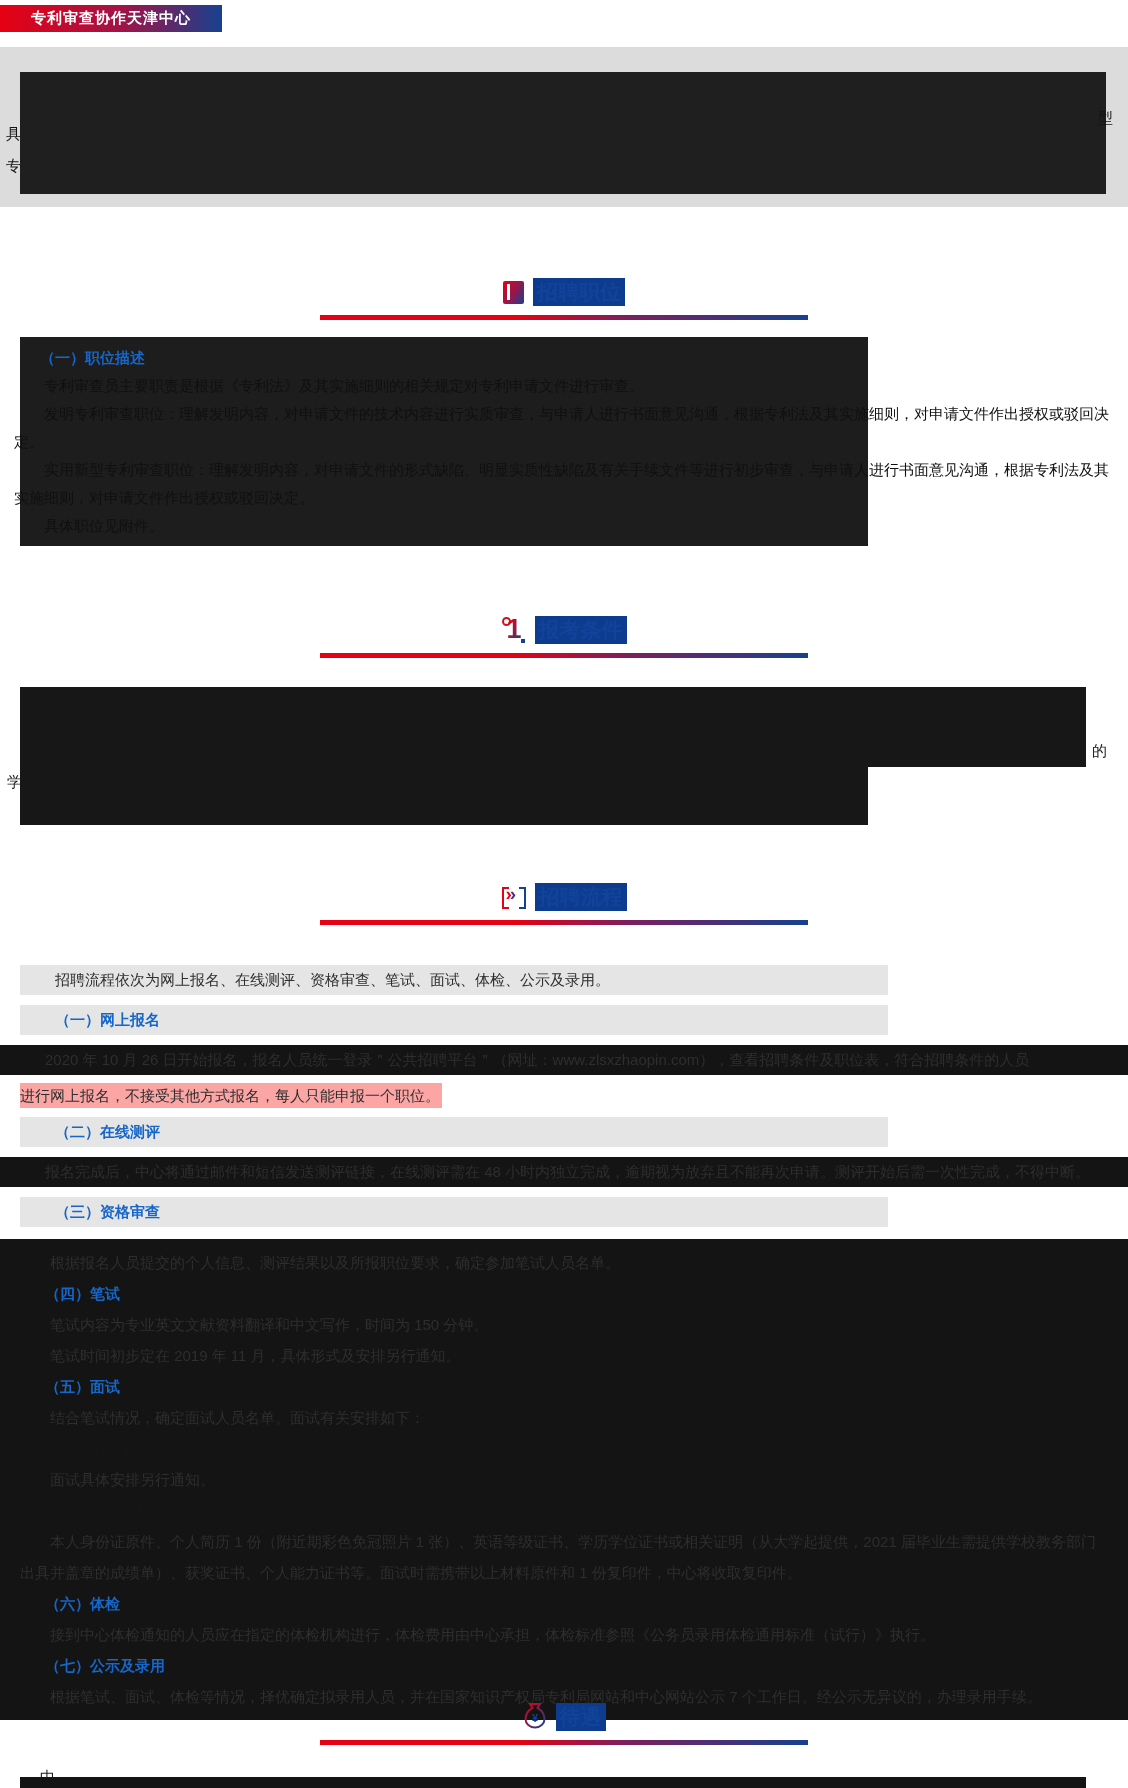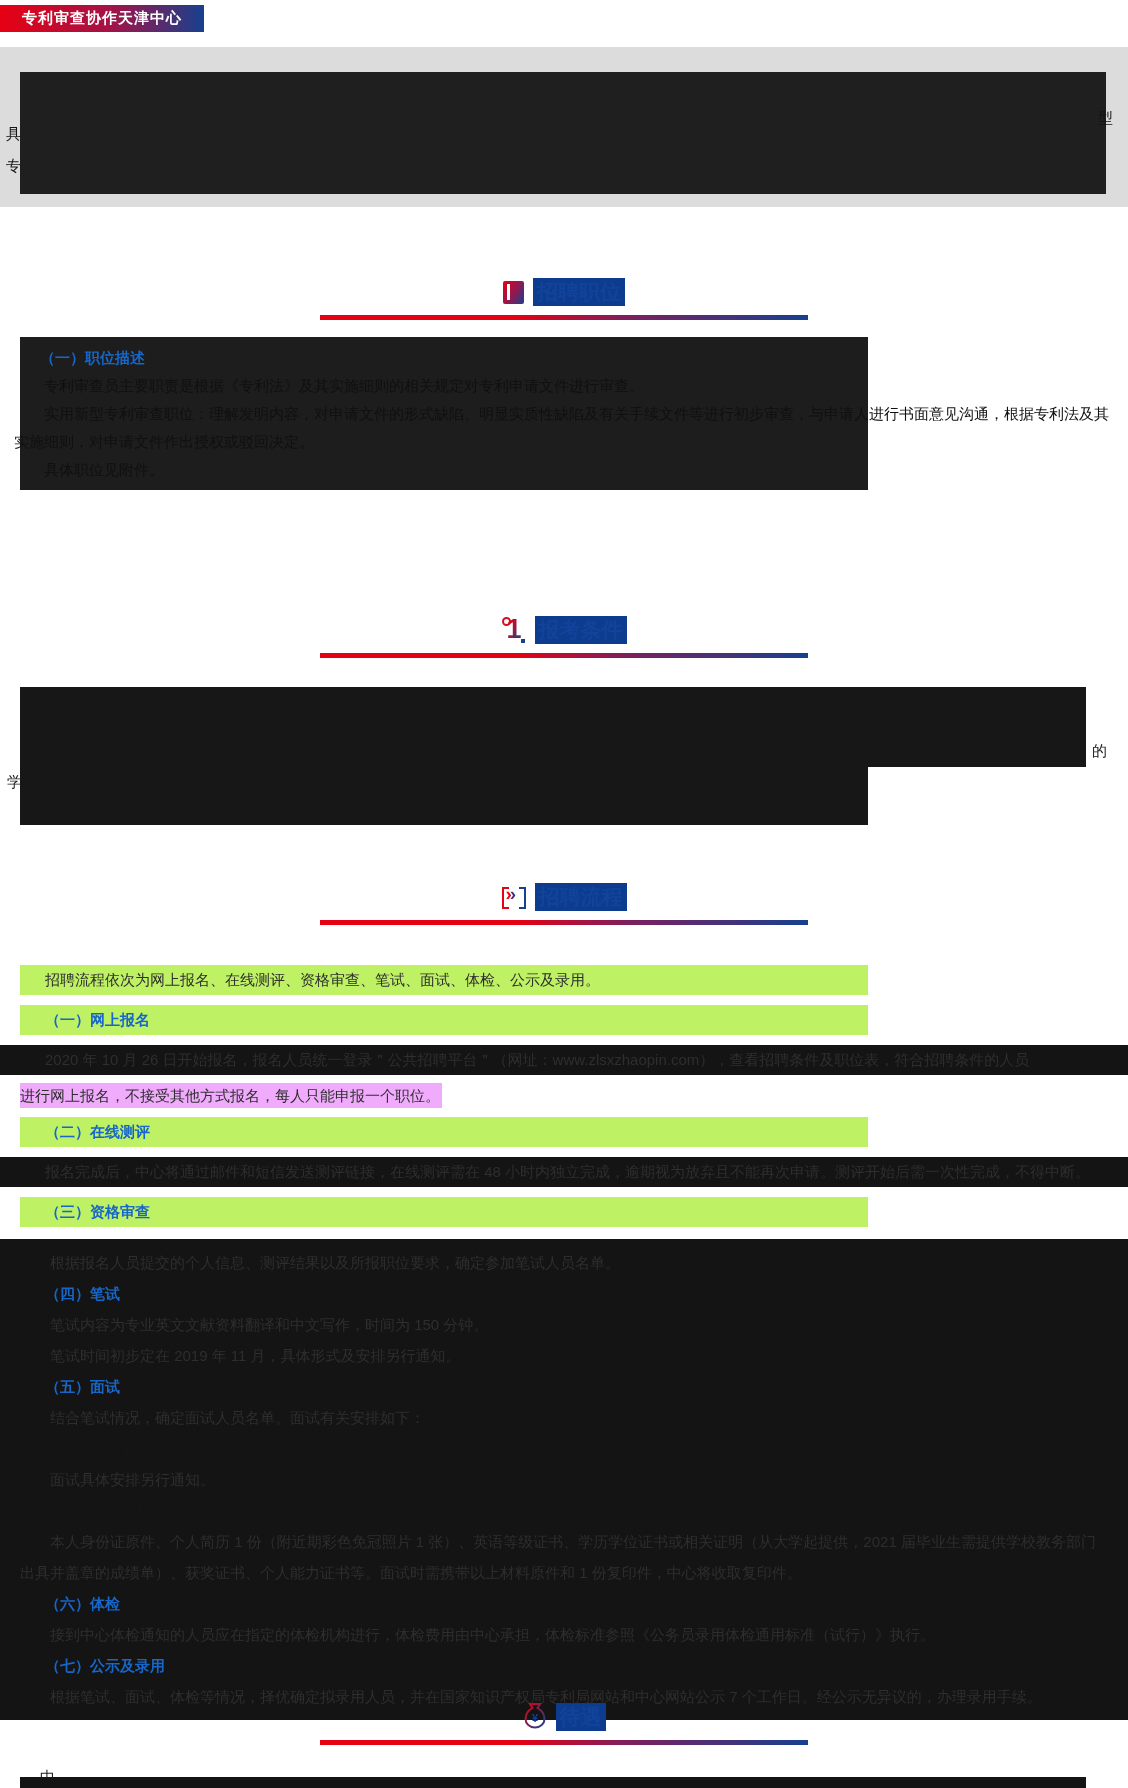--- a/index.html
+++ b/index.html
@@ -1,20 +1,20 @@
 <!DOCTYPE html>
 <html><head>
 <meta charset="utf-8">
 <style>
   html,body{margin:0;padding:0;background:#fff;}
   .page{position:relative;width:1128px;height:1788px;overflow:hidden;background:#fff;
         font-family:"Liberation Sans","DejaVu Sans",sans-serif;}
 
   
-  .top-banner{position:absolute;left:0;top:5px;width:204px;height:27px;
+  .top-banner{position:absolute;left:0;top:5px;width:222px;height:27px;
     background:linear-gradient(90deg,#e60113 0%,#a11348 55%,#16418f 100%);
     color:#fff;font-size:15px;font-weight:bold;display:flex;align-items:center;justify-content:center;
     letter-spacing:1px;}
 
   
   .masthead{position:absolute;left:0;top:47px;width:1128px;height:160px;background:#dcdcdc;}
   .mast-box{position:absolute;left:20px;top:25px;width:1086px;height:122px;background:#1f1f1f;z-index:2;}
   .frag{position:absolute;z-index:1;font-size:15px;color:#141414;}
   .frag-l1{left:6px;top:78px;}
   .frag-l2{left:6px;top:110px;}
@@ -60,26 +60,26 @@
   
   .s2{position:relative;margin:0 20px;height:140px;}
   .s2 .rect-top{position:absolute;left:0;top:0;width:1066px;height:80px;background:#171717;z-index:2;}
   .s2 .rect-bot{position:absolute;left:0;top:80px;width:848px;height:58px;background:#171717;z-index:2;}
   .s2 .frag2{position:absolute;font-size:15px;color:#1a1a1a;z-index:1;}
   .s2 .f-right{left:1072px;top:55px;z-index:3;}
   .s2 .f-left{left:-13px;top:86px;}
 
   
   .s3{margin:0 20px;font-size:15px;color:#2e2e2e;}
-  .rowbar{background:#bef264;width:848px;margin:10px 0;padding:4px 0;line-height:22px;}
+  .rowbar{background:#e5e5e5;width:848px;margin:10px 0;padding:4px 10px;line-height:22px;}
   .rowbar .ind{margin-left:25px;}
   .rowfull{background:#141414;margin:10px -20px;padding:4px 20px;line-height:22px;white-space:nowrap;}
   .rowfull .ind{margin-left:25px;text-align:center;}
   .rowhug{margin:10px 0;line-height:22px;}
-  .rowhug .hl{background:#f0abfc;padding:4px 2px 4px 0;}
+  .rowhug .hl{background:#fca5a5;padding:4px 2px 4px 0;}
   .solid{position:relative;margin:12px 0 0 0;padding:8px 0;line-height:31px;}
   .solid::before{content:"";position:absolute;left:-20px;right:-20px;top:0;bottom:0;background:#141414;z-index:0;}
   .solid p{position:relative;z-index:1;margin:0;}
   .solid .para{text-indent:30px;}
   .solid .subrow{margin-left:25px;}
   .solid .numbold{margin-left:25px;font-weight:bold;color:#151515;}
 
   
   .s4bar{position:relative;margin:0 20px;height:40px;}
   .s4bar .bar{position:absolute;left:0;top:10px;width:1066px;height:30px;background:#141414;z-index:2;}
@@ -107,20 +107,21 @@
       <span class="icon-book">
           <i></i>
         </span>
       <span class="sec-title redact">招聘职位</span>
     </div>
     <div class="sec-underline"></div>
 
     <div class="content s1" style="margin-top:17px;">
       <p class="sub">（一）职位描述</p>
       <p>专利审查员主要职责是根据《专利法》及其实施细则的相关规定对专利申请文件进行审查。</p>
+      <p>发明专利审查职位：理解发明内容，对申请文件的技术内容进行实质审查，与申请人进行书面意见沟通，根据专利法及其实施细则，对申请文件作出授权或驳回决定。</p>
       <p>实用新型专利审查职位：理解发明内容，对申请文件的形式缺陷、明显实质性缺陷及有关手续文件等进行初步审查，与申请人进行书面意见沟通，根据专利法及其实施细则，对申请文件作出授权或驳回决定。</p>
       <p>具体职位见附件。</p>
     </div>
   </div>
 
   <div style="position:absolute;left:0;top:614px;width:1128px;">
     <div class="sec-header">
       <span class="icon-one">
           <i class="ring"></i>
           <b>1</b>

